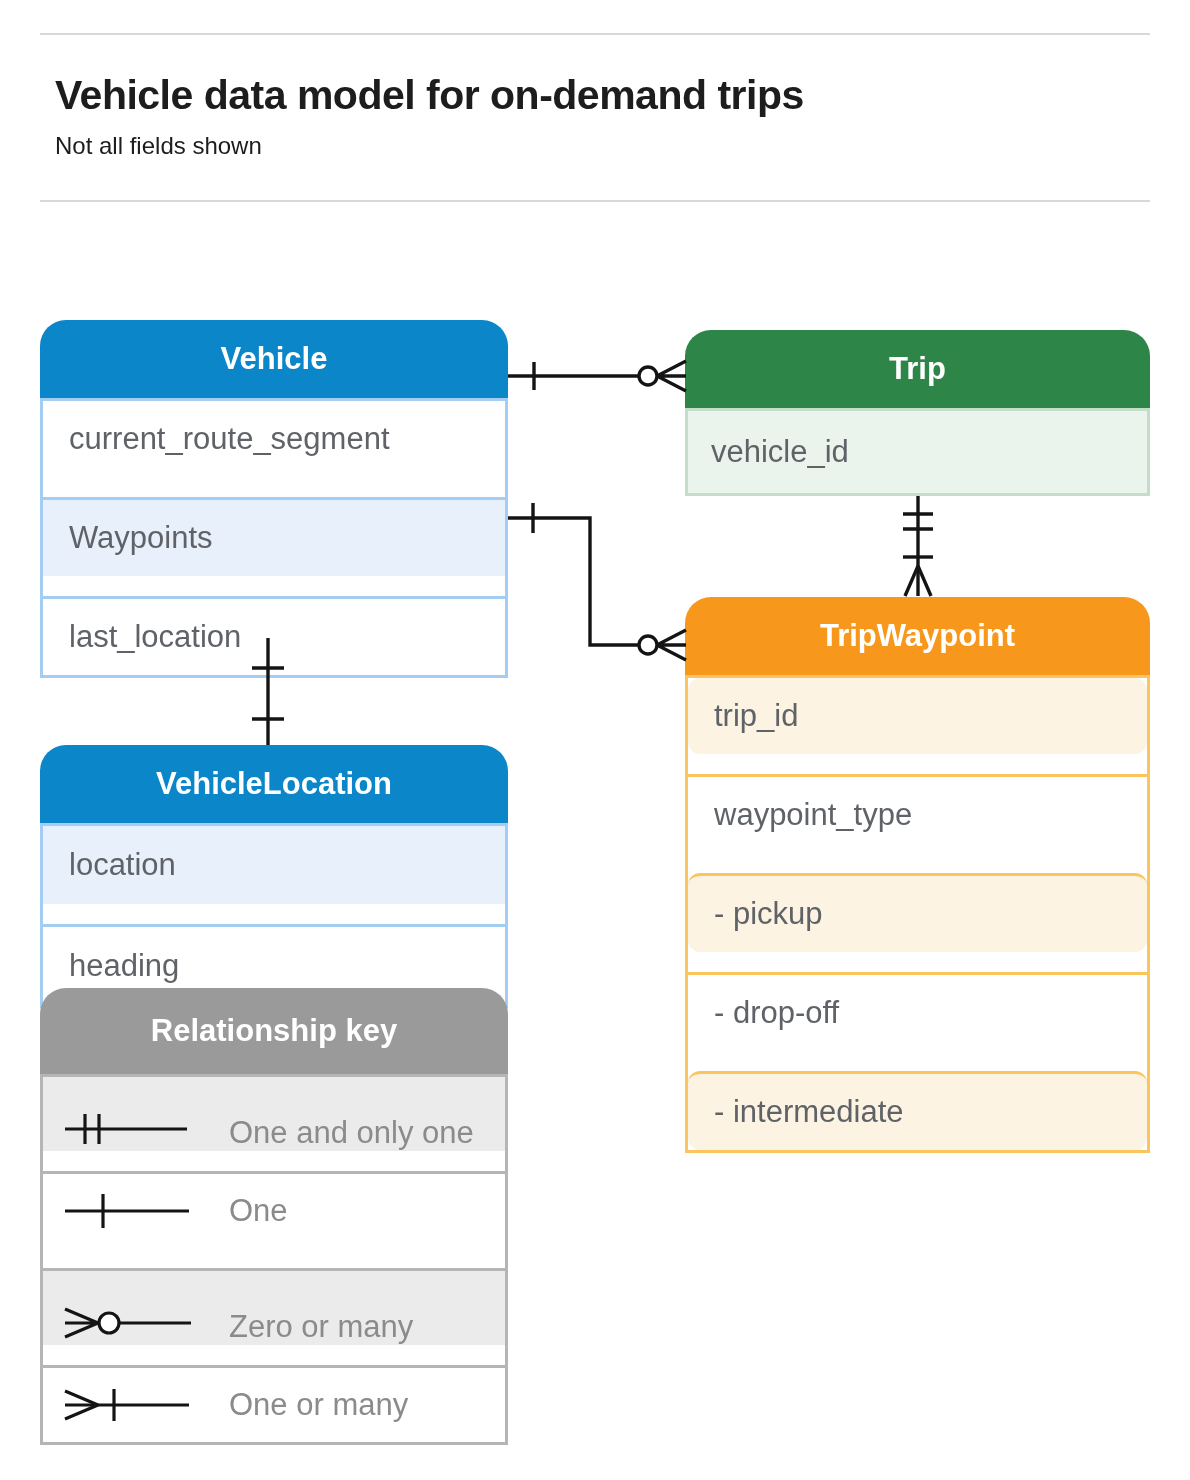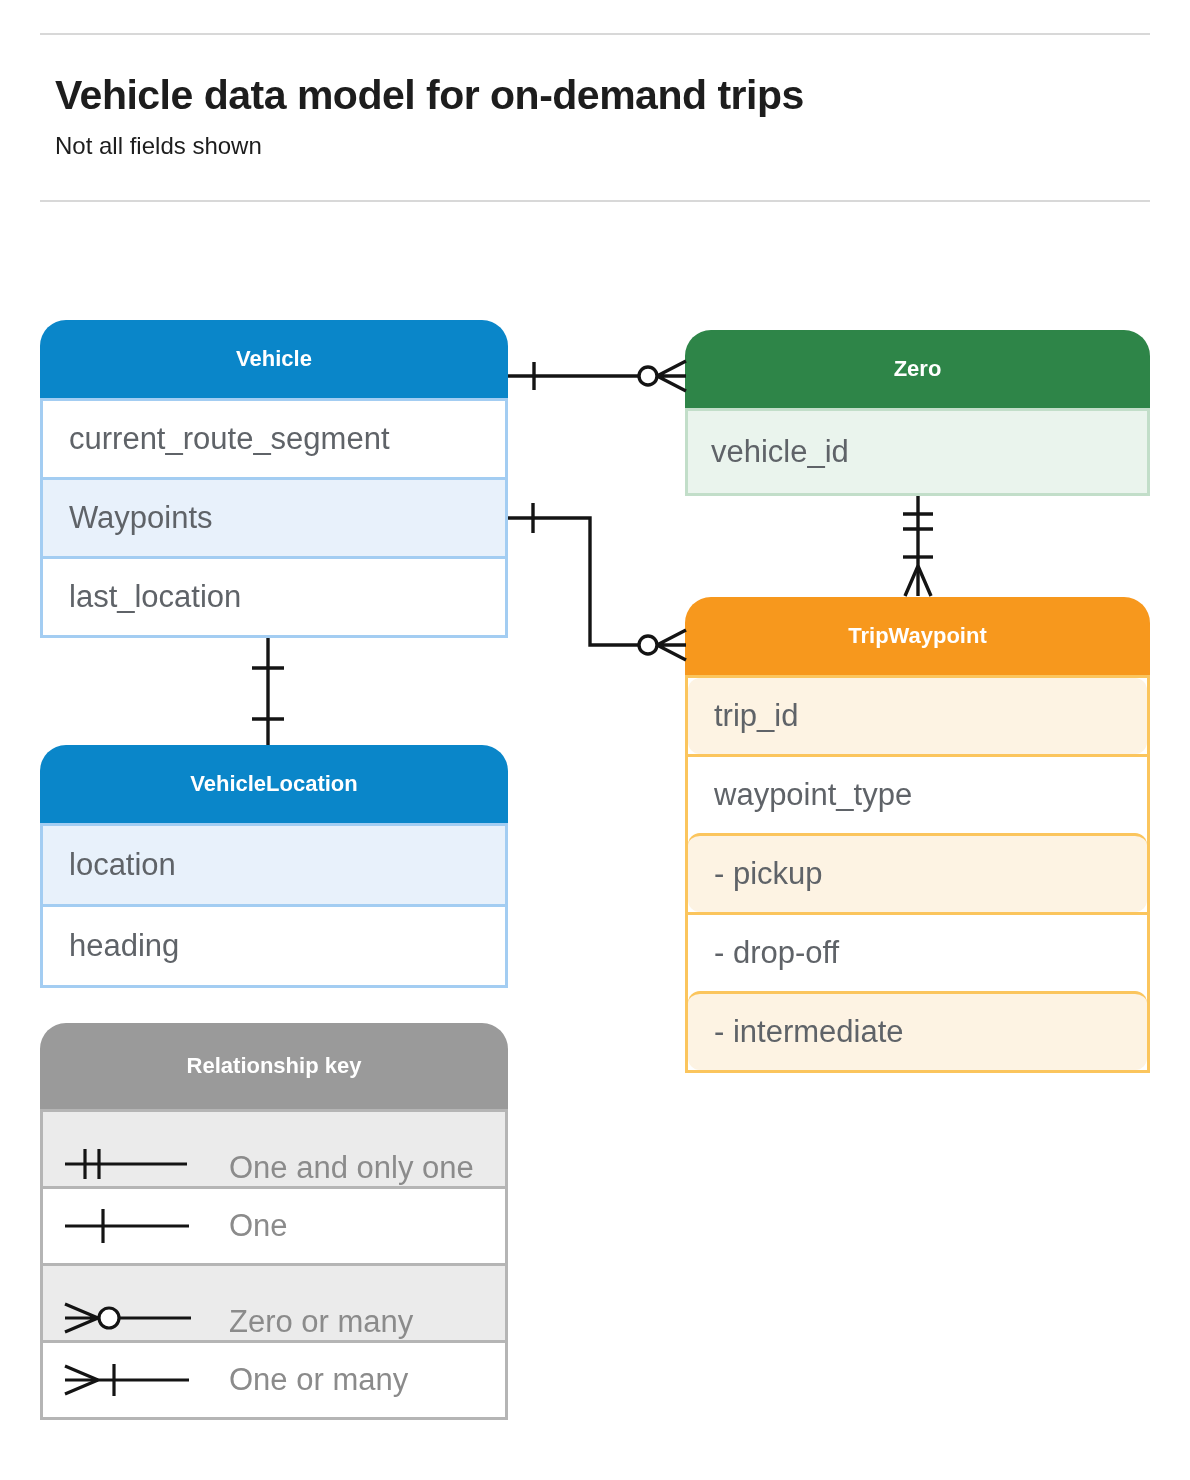--- a/index.html
+++ b/index.html
@@ -16,29 +16,29 @@
   }
   .page-subtitle {
     position:absolute; left:55px; top:132px;
     font-size:24px; color:var(--text,#1d1d1d);
   }
 
   .table { position:absolute; }
   .table .hd {
     height:78px; border-radius:26px 26px 0 0;
     display:flex; align-items:center; justify-content:center;
-    color:#fff; font-size:22px; font-weight:bold;
+    color:#fff; font-size:31px; font-weight:bold;
   }
   .table .body { border:3px solid; border-top:3px solid; }
   .table .row {
     height:76px; display:flex; align-items:center;
     padding-left:26px; font-size:31px; color:var(--field-text,#5f6368);
     background:#fff;
   }
-  .table .row + .row { border-top:3px solid; }
+  .table .row + .row { border-top:3px solid;margin-top:20px; }
   .table .row.indent { }
 
   
   .t-blue .hd { background:var(--blue,#0a86c9); }
   .t-blue .body, .t-blue .row + .row { border-color:var(--blue-border,#a3cdf2); }
   .t-blue .row.tint { background:var(--blue-tint,#e8f1fb); }
   
   .t-green .hd { background:var(--green,#2e8548); }
   .t-green .body, .t-green .row + .row { border-color:var(--green-border,#c2dec9); }
   .t-green .row.tint { background:var(--green-tint,#eaf4ed); }
@@ -53,21 +53,21 @@
   .t-gray .row.tint { background:var(--gray-tint,#ebebeb);align-items:flex-end; }
   .t-gray .row .sym { flex:0 0 140px; margin-right:28px; }
   .t-gray .row .sym svg { display:block; }
 
   #t-vehicle        { left:40px;  top:320px;  width:468px; }
   #t-trip           { left:685px; top:330px;  width:465px; }
   #t-trip .row      { height:82px;padding-left:23px; }
   #t-tripwaypoint   { left:685px; top:597px;  width:465px; }
   #t-vehiclelocation{ left:40px;  top:745px;  width:468px; }
   #t-vehiclelocation .row { height:78px; }
-  #t-legend         { left:40px;  top:1023px; width:468px; }
+  #t-legend         { left:40px;  top:988px; width:468px; }
 
   svg.connectors {
     position:absolute; left:0; top:0; pointer-events:none;
   }
   svg.connectors path, svg.connectors circle { stroke:var(--connector,#141414); stroke-width:3.4; fill:none; }
   svg.connectors circle { fill:#fff; }
   .sym path, .sym circle { stroke:var(--connector,#141414); stroke-width:3.2; fill:none; }
   .sym circle { fill:#fff; }
 </style>
 </head>
@@ -83,21 +83,21 @@
   <section class="table t-blue" id="t-vehicle">
     <div class="hd">Vehicle</div>
     <div class="body">
       <div class="row">current_route_segment</div>
       <div class="row tint">Waypoints</div>
       <div class="row">last_location</div>
     </div>
   </section>
 
   <section class="table t-green" id="t-trip">
-    <div class="hd">Zero</div>
+    <div class="hd">Trip</div>
     <div class="body">
       <div class="row tint">vehicle_id</div>
     </div>
   </section>
 
   <section class="table t-orange" id="t-tripwaypoint">
     <div class="hd">TripWaypoint</div>
     <div class="body">
       <div class="row tint">trip_id</div>
       <div class="row">waypoint_type</div>

